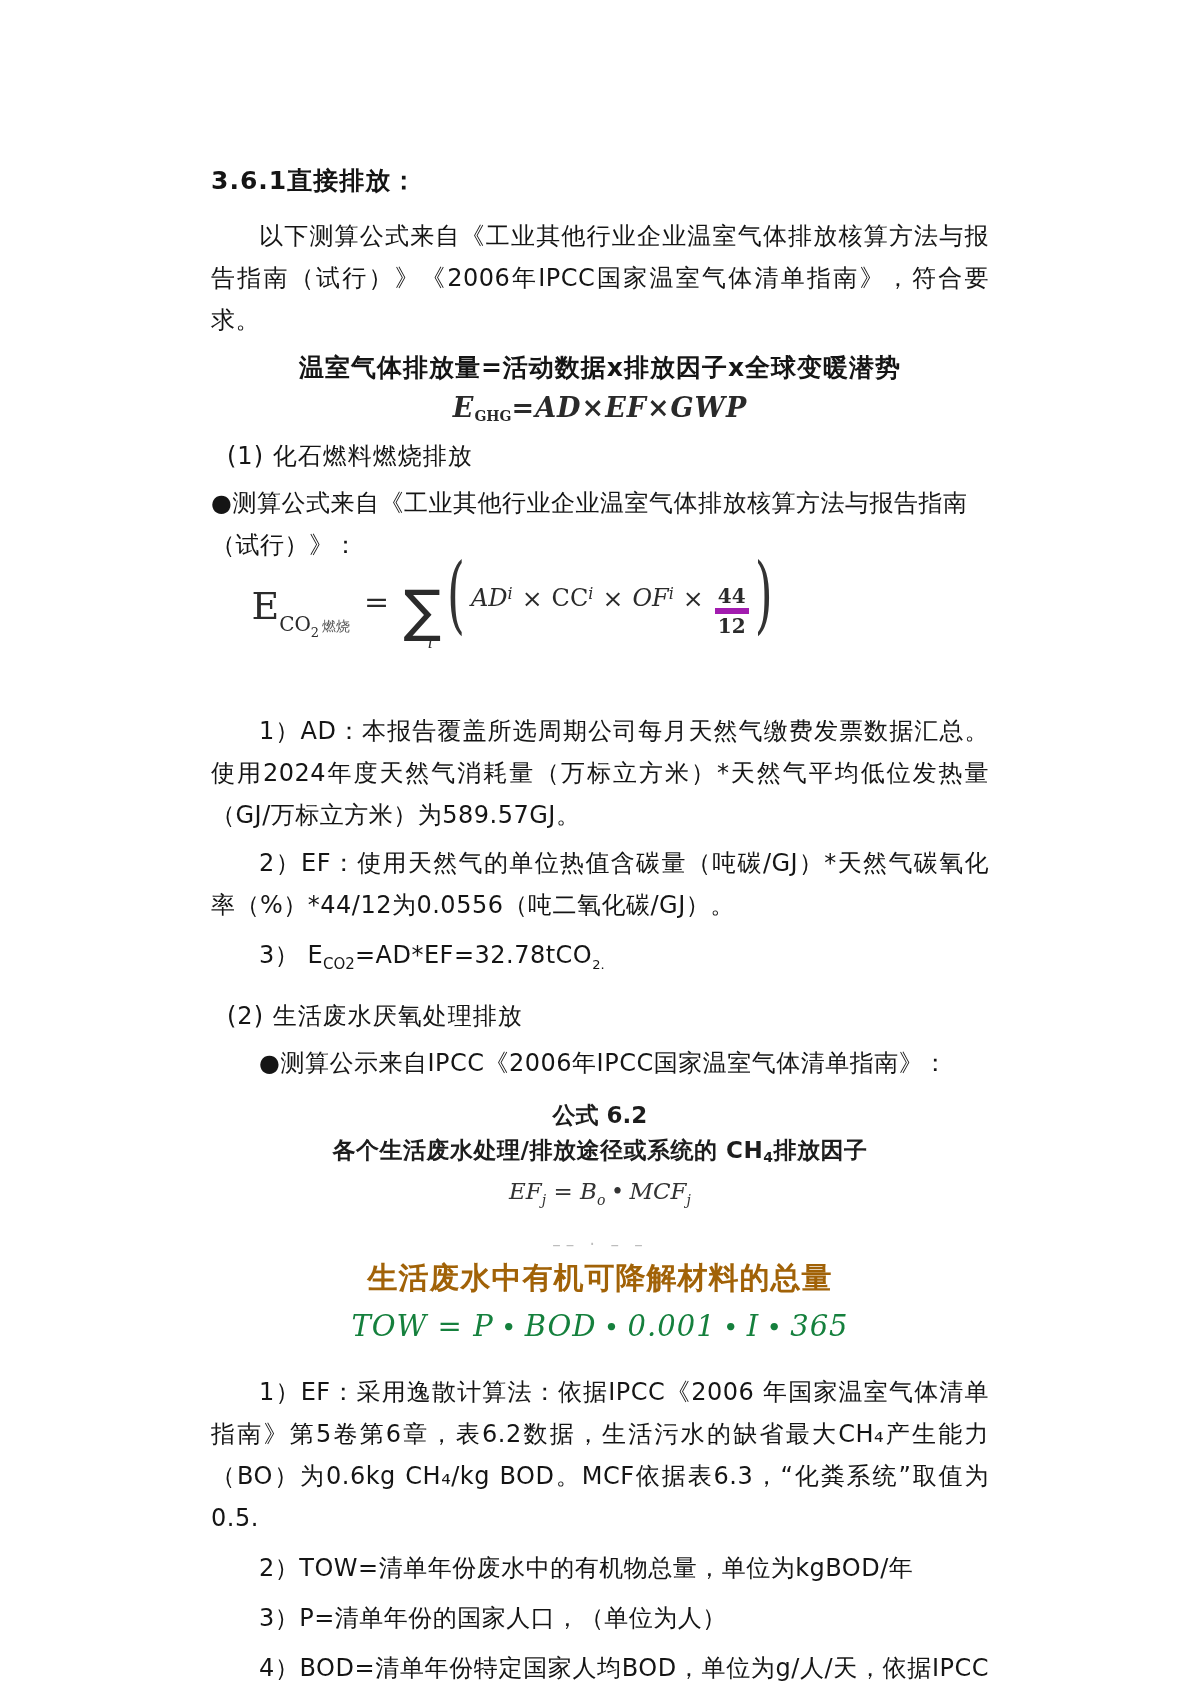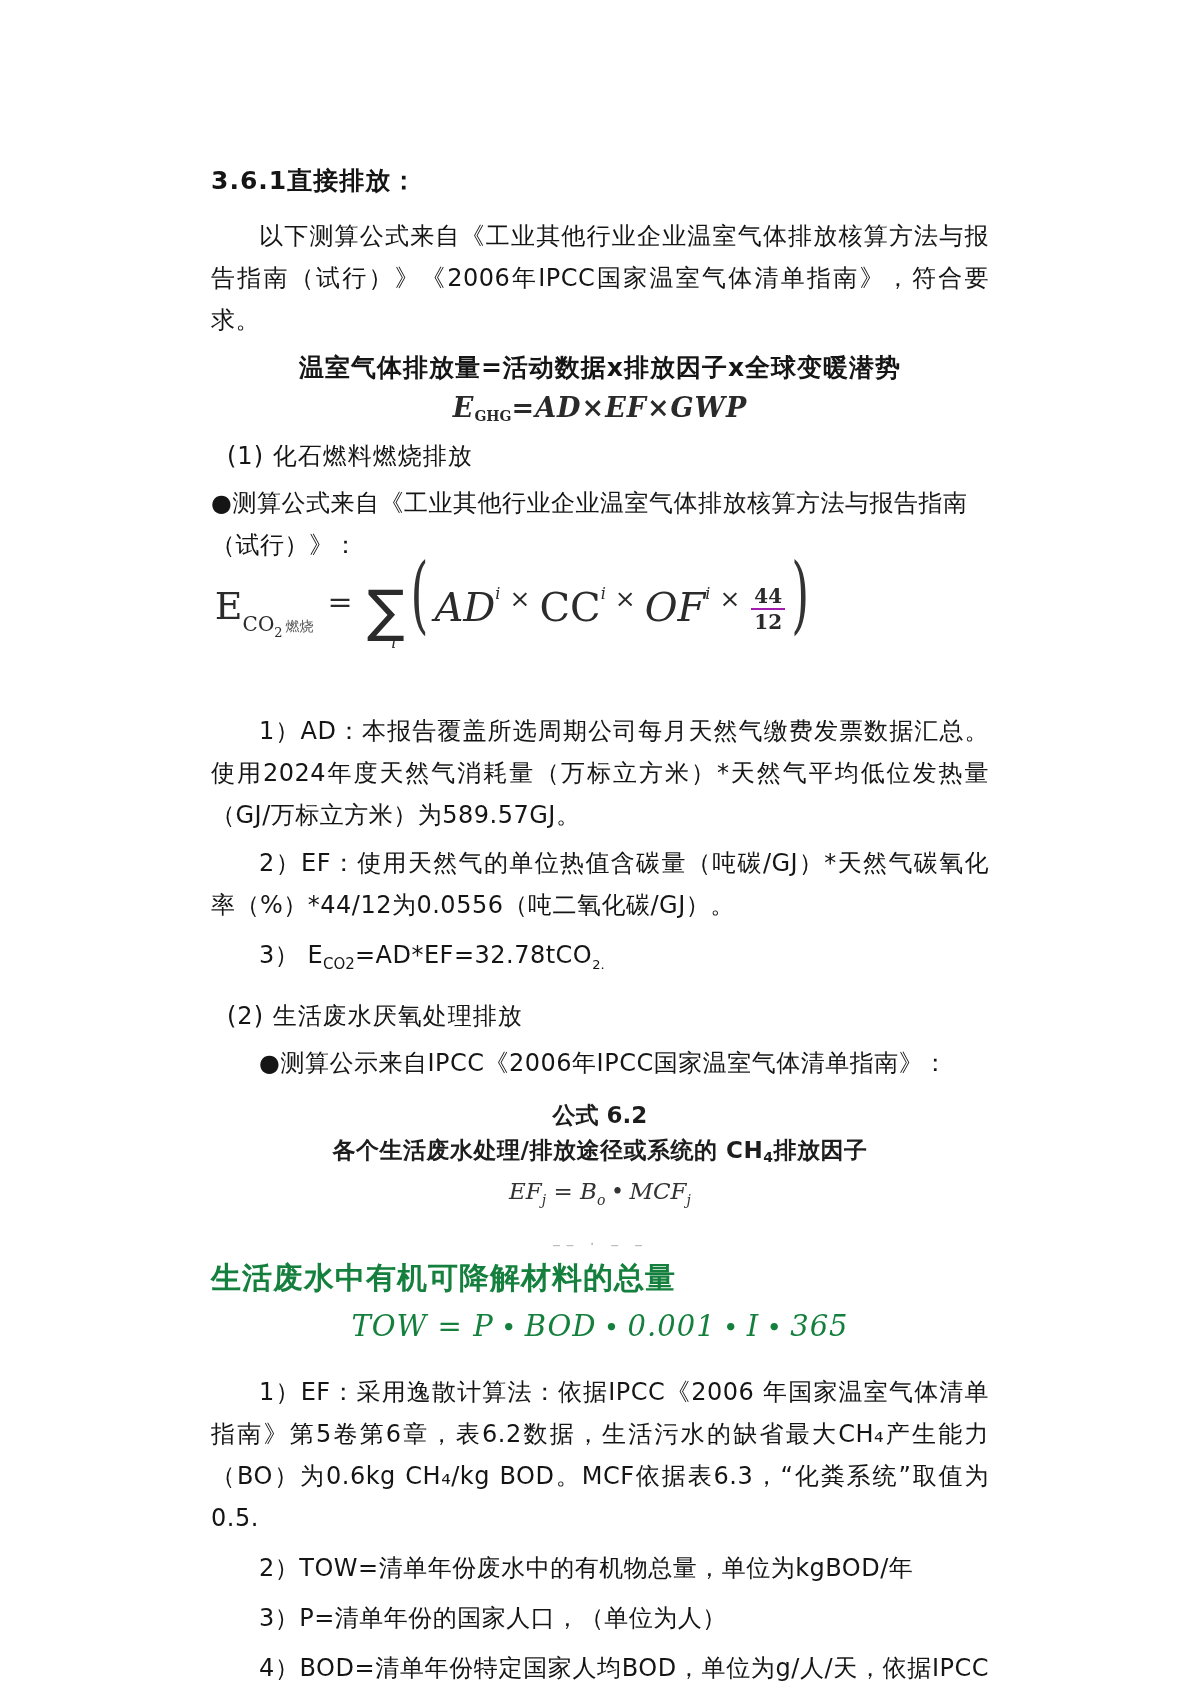--- a/index.html
+++ b/index.html
@@ -40,44 +40,44 @@
   }
   .f-eco2 .emain{font-size:38px;}
   .f-eco2 .esub{font-size:20px;vertical-align:-12px;}
   .f-eco2 .esub .two{font-size:13px;vertical-align:-6px;}
   .f-eco2 .esub .burn{font-size:14px;color:#555;padding-left:3px;}
   .f-eco2 .eq{font-size:30px;margin:0 14px;}
   .f-eco2 .sigma-wrap{display:inline-flex;flex-direction:column;align-items:center;line-height:1;}
   .f-eco2 .sigma{font-size:56px;font-family:"DejaVu Sans",sans-serif;line-height:0.95;}
   .f-eco2 .sigma-i{font-size:16px;font-style:italic;margin-top:-2px;align-self:flex-end;margin-right:8px;}
   .f-eco2 .paren{font-size:46px;font-weight:200;display:inline-block;transform:scaleY(1.85);margin:0 6px;color:#333;}
-  .f-eco2 .term{font-size:40px;font-style:italic;}
+  .f-eco2 .term{font-size:24px;font-style:italic;}
   .f-eco2 .upright{font-style:normal;}
   .f-eco2 .tsub{font-size:16px;font-style:italic;vertical-align:-8px;}
   .f-eco2 .times{font-size:25px;margin:0 9px;}
   .f-eco2 .frac{display:inline-flex;flex-direction:column;align-items:center;font-size:20px;font-weight:700;line-height:1.2;margin-left:2px;}
-  .f-eco2 .frac .den{border-top:2px solid #a21caf;padding:0 3px;}
+  .f-eco2 .frac .den{border-top:6px solid #a21caf;padding:0 3px;}
 
   
   .eq62{text-align:center;margin:16px 0 0 0;color:#1d1d1d;}
   .eq62-label{font-size:23px;font-weight:700;margin:0 0 4px 0;}
   .eq62-caption{font-size:23px;font-weight:700;margin:0 0 12px 0;letter-spacing:0.5px;}
   .eq62-caption .chsub{font-size:14px;vertical-align:-4px;}
   .f-ef{
     font-family:"DejaVu Serif","Liberation Serif",serif;font-style:italic;
     font-size:23px;color:#333;margin:0 0 10px 0;
   }
   .f-ef .fsub{font-size:14px;vertical-align:-6px;}
   .f-ef .bdot{font-style:normal;font-weight:700;font-size:18px;vertical-align:2px;}
 
   .remnant{
     text-align:center;color:#bdbdbd;font-size:17px;letter-spacing:5px;
     margin:26px 0 4px 0;
   }
-  .tow-heading{text-align:left;font-size:30px;font-weight:700;letter-spacing:1px;margin:4px 0 10px 0;color:#15803d;}
+  .tow-heading{text-align:center;font-size:30px;font-weight:700;letter-spacing:1px;margin:4px 0 10px 0;color:#a16207;}
   .f-tow{
     text-align:center;font-family:"DejaVu Serif","Liberation Serif",serif;
     font-style:italic;font-size:29px;color:#15803d;margin:0 0 28px 0;letter-spacing:1px;
   }
   .f-tow .bdot{font-style:normal;font-weight:700;font-size:21px;vertical-align:2px;}
 
   .single-item{line-height:46px;margin-bottom:4px;}
   .mixed-line{font-size:24px;line-height:46px;letter-spacing:0.5px;margin:0 0 6px 0;text-indent:2em;}
   .mixed-line .esub2{font-size:13px;vertical-align:-6px;letter-spacing:0;}
   .mixed-line .co2sub{font-size:15px;vertical-align:-6px;letter-spacing:0;}

